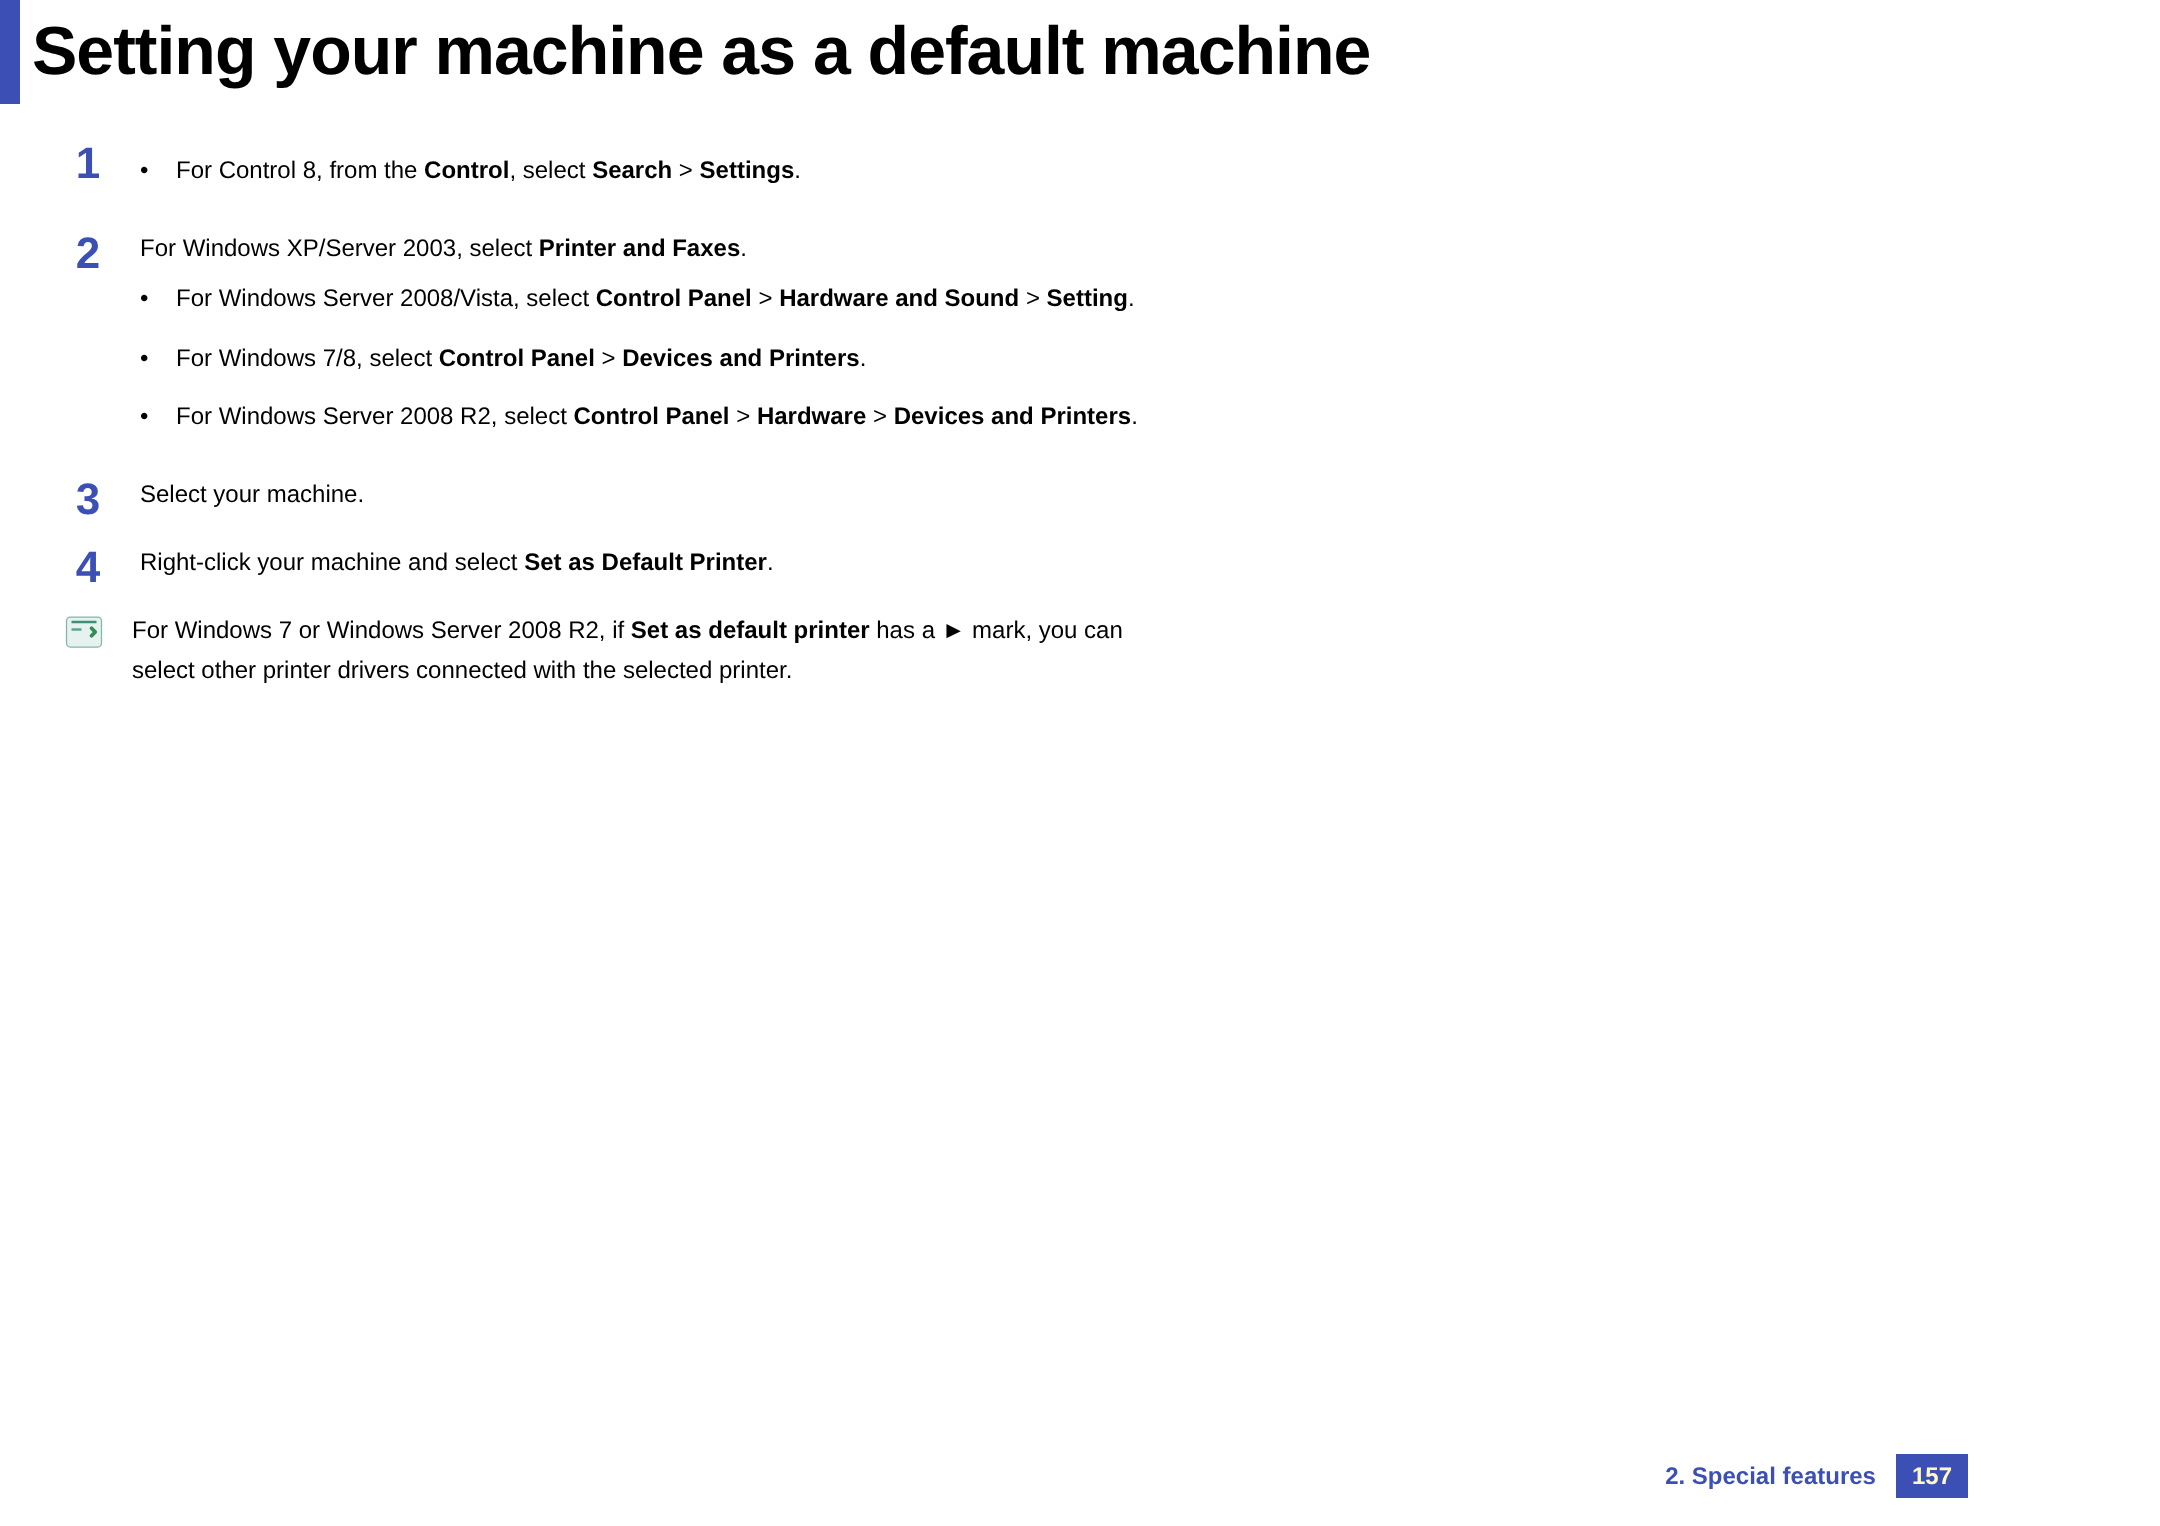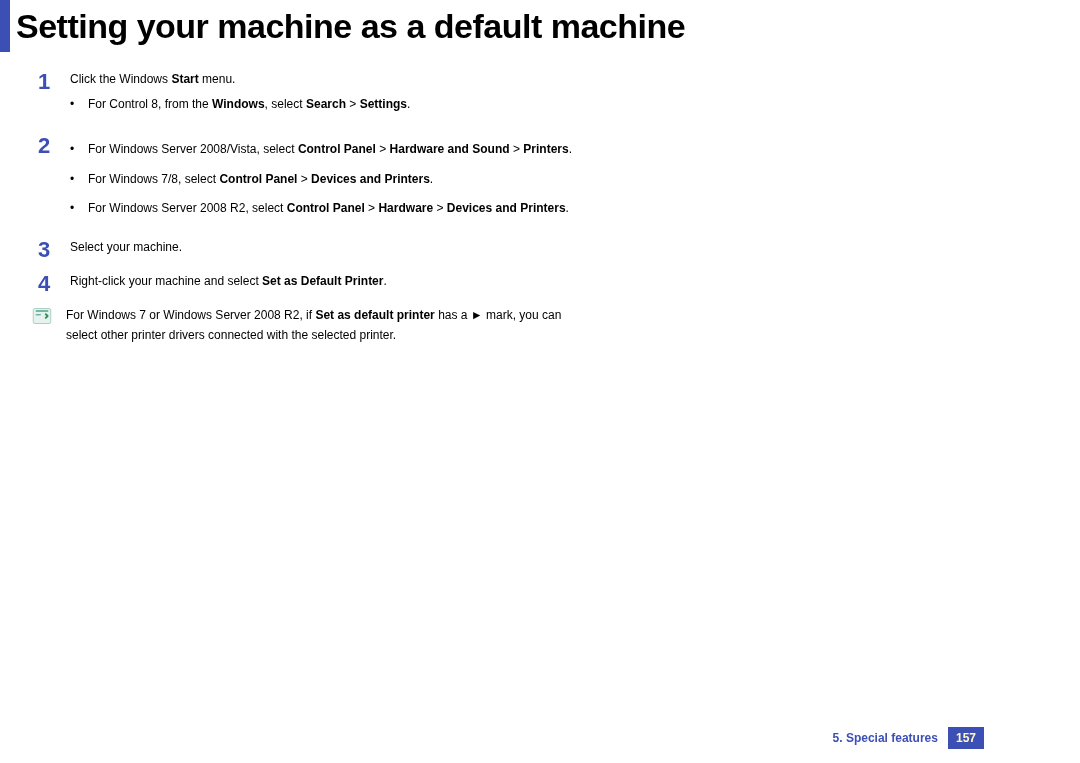--- a/index.html
+++ b/index.html
@@ -33,37 +33,37 @@
   <div class="title-bar">
     <div class="title-tab"></div>
     <h1 class="title">Setting your machine as a default machine</h1>
   </div>
 
   <div class="content">
 
     <div class="step">
       <div class="step-num">1</div>
       <div class="step-body">
-        <div class="line"><span>Click the Windows </span><span class="bold">Start</span><span> menu.</span></div>
         <div class="substeps">
           <div class="sub">
             <div class="bullet">•</div>
-            <div class="sub-text"><span>For Control 8, from the </span><span class="bold">Windows</span><span>, select </span><span class="bold">Search</span><span> &gt; </span><span class="bold">Settings</span><span>.</span></div>
+            <div class="sub-text"><span>For Control 8, from the </span><span class="bold">Control</span><span>, select </span><span class="bold">Search</span><span> &gt; </span><span class="bold">Settings</span><span>.</span></div>
           </div>
         </div>
       </div>
     </div>
 
     <div class="step">
       <div class="step-num">2</div>
       <div class="step-body">
+        <div class="line"><span>For Windows XP/Server 2003, select </span><span class="bold">Printer and Faxes</span><span>.</span></div>
         <div class="substeps">
           <div class="sub">
             <div class="bullet">•</div>
-            <div class="sub-text"><span>For Windows Server 2008/Vista, select </span><span class="bold">Control Panel</span><span> &gt; </span><span class="bold">Hardware and Sound</span><span> &gt; </span><span class="bold">Printers</span><span>.</span></div>
+            <div class="sub-text"><span>For Windows Server 2008/Vista, select </span><span class="bold">Control Panel</span><span> &gt; </span><span class="bold">Hardware and Sound</span><span> &gt; </span><span class="bold">Setting</span><span>.</span></div>
           </div>
           <div class="sub">
             <div class="bullet">•</div>
             <div class="sub-text"><span>For Windows 7/8, select </span><span class="bold">Control Panel</span><span> &gt; </span><span class="bold">Devices and Printers</span><span>.</span></div>
           </div>
           <div class="sub">
             <div class="bullet">•</div>
             <div class="sub-text"><span>For Windows Server 2008 R2, select </span><span class="bold">Control Panel</span><span> &gt; </span><span class="bold">Hardware</span><span> &gt; </span><span class="bold">Devices and Printers</span><span>.</span></div>
           </div>
         </div>
@@ -92,16 +92,16 @@
           <path d="M6 14 L14 14" stroke="#5aa68b" stroke-width="2"></path>
           <path d="M22 13 L25 16 L22 19" fill="none" stroke="#2f8f4f" stroke-width="3" stroke-linecap="round" stroke-linejoin="round"></path>
         </svg>
       </div>
       <div class="note-text"><span>For Windows 7 or Windows Server 2008 R2, if </span><span class="bold">Set as default printer</span><span> has a ► mark, you can select other printer drivers connected with the selected printer.</span></div>
     </div>
 
   </div>
 
   <div class="footer">
-    <div class="footer-chapter">5.  Special features</div>
+    <div class="footer-chapter">2.  Special features</div>
     <div class="footer-page">157</div>
   </div>
 </div>
 
 </body></html>

